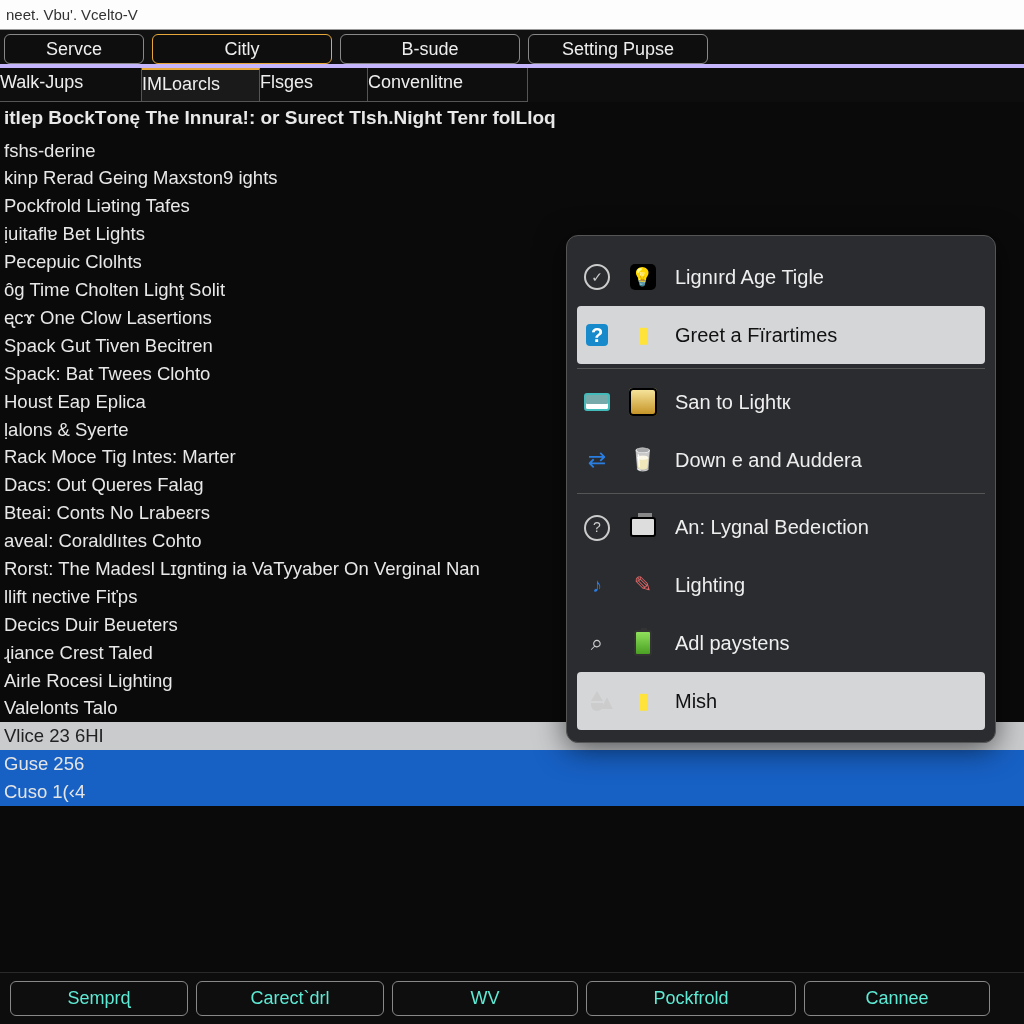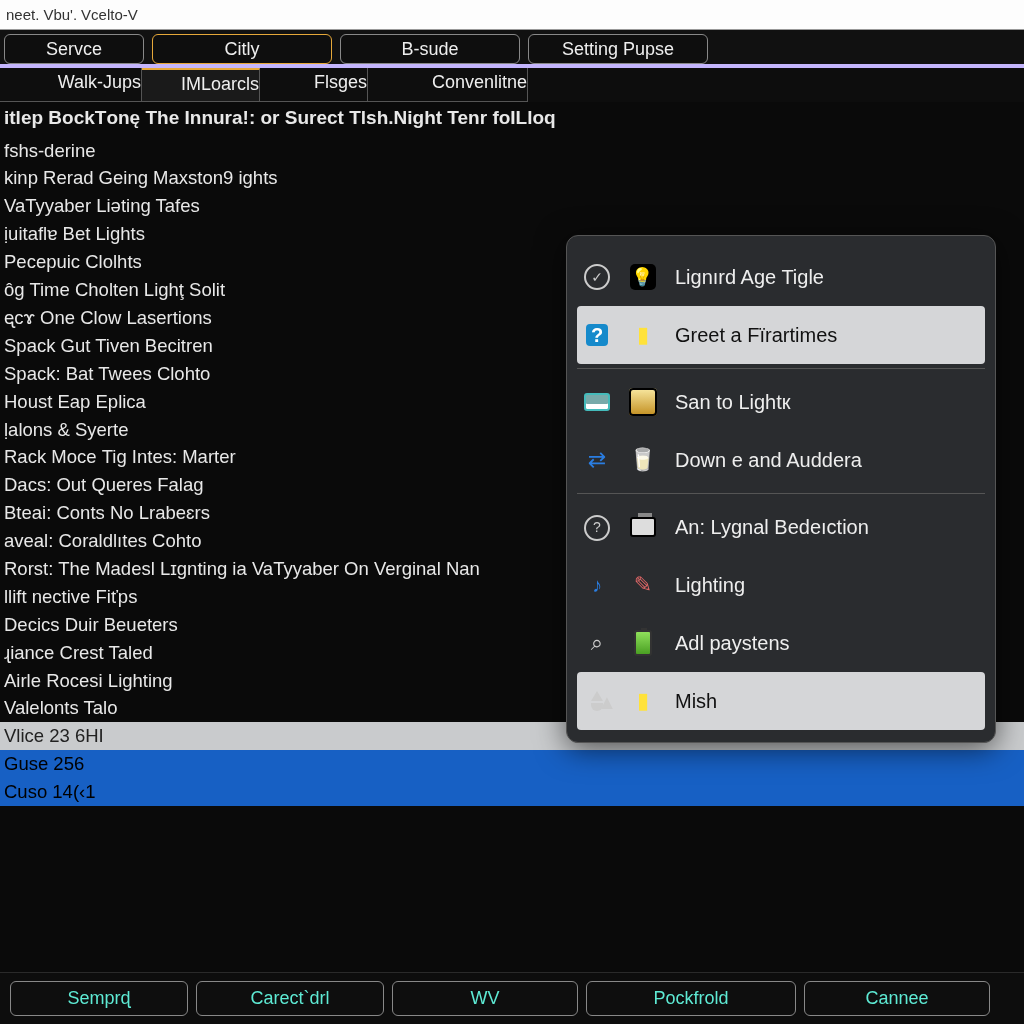--- a/index.html
+++ b/index.html
@@ -11,30 +11,30 @@
   .tabs-top { display: flex; background: #111; height: 38px; border-bottom: 4px solid #c4b5fd; }
   .tabs-top .tab {
     border: 1px solid #888; border-radius: 6px; margin: 4px 4px 0 4px; padding: 4px 0;
     color: #eee; font-size: 18px; background: #0e0e0e; cursor: pointer; text-align: center;
   }
   .tabs-top .tab.active { border-color: #e6a83a; }
 
   .tabs-sub { display: flex; background: #0d0d0d; height: 34px; }
   .tabs-sub .tab {
     border-right: 1px solid #555; border-bottom: 1px solid #555; padding: 4px 0;
-    color: #eee; font-size: 18px; background: #0e0e0e; cursor: pointer; text-align: right;
+    color: #eee; font-size: 18px; background: #0e0e0e; cursor: pointer; text-align: left;
   }
   .tabs-sub .tab.active { background: #1a1a1a; border-top: 2px solid #e6a83a; }
 
   .content { position: absolute; top: 102px; left: 0; right: 0; bottom: 52px; background: #0a0a0a; color: #e8e8e8; font-size: 18.5px; line-height: 1.4; overflow: hidden; }
   .heading-line { padding: 3px 4px; font-weight: 600; font-size: 19px; }
   .list { padding: 2px 0; }
   .list-item { padding: 1px 4px; white-space: nowrap; cursor: pointer; }
   .list-item.hl-light { background: #c9cbcd; color: #222; }
-  .list-item.hl-blue  { background: #1760c4; color: #000000; }
+  .list-item.hl-blue  { background: #1760c4; color: #e5e5e5; }
 
   .panel {
     position: absolute; right: 28px; top: 235px; width: 430px;
     background: #2a2c2f; border: 1px solid #555; border-radius: 12px;
     box-shadow: 0 6px 30px rgba(0,0,0,.6); padding: 12px 10px;
   }
   .panel-row { display: flex; align-items: center; min-height: 58px; padding: 4px 6px; gap: 16px; }
   .panel-row.sel { background: #d5d6d8; border-radius: 4px; }
   .panel-row.sel .label { color: #111; }
   .panel .label { color: #eee; font-size: 20px; }
@@ -93,42 +93,42 @@
     <div class="tab active" style="width: 118px;">IMLoarcls</div>
     <div class="tab" style="width: 108px;">Flsɡes</div>
     <div class="tab" style="width: 160px;">Convenlitne</div>
   </div>
 
 <div class="content">
   <div class="heading-line">itlep BockTоnę The Innura!: or Surect Tlsh.Night Tenr foILloq</div>
   <div class="list" id="list">
       <div class="list-item">fshs-derine</div>
       <div class="list-item">kinp Rerad Geinɡ Maxston9 iɡhts</div>
-      <div class="list-item">VaTyyaber Liətinɡ Tafes</div>
+      <div class="list-item">Pockfrold Liətinɡ Tafes</div>
       <div class="list-item">ịuitaflɐ Bet Lights</div>
       <div class="list-item">Pecepuic Clolhts</div>
       <div class="list-item">ôg Time Cholten Lighţ Solit</div>
       <div class="list-item">ᶒcɤ One Clow Lasertions</div>
       <div class="list-item">Spack Gut Tiven Becitren</div>
       <div class="list-item">Spack: Bat Twees Clohto</div>
       <div class="list-item">Houst Eap Eplica</div>
       <div class="list-item">ḷalons &amp; Syerte</div>
       <div class="list-item">Rack Mocе Tig Intes: Marter</div>
       <div class="list-item">Daсs: Out Queres Falaɡ</div>
       <div class="list-item">Bteai: Conts No Lrabeɛrs</div>
       <div class="list-item">aveal: Coraldlıtes Cohto</div>
       <div class="list-item">Rorst: The Madesl Lɪɡnting ia VaTyyaber On Verɡinal Nan</div>
       <div class="list-item">llift nective Fiťps</div>
       <div class="list-item">Decics Duir Beueters</div>
       <div class="list-item">ɻiance Crеst Taled</div>
       <div class="list-item">Airle Rocesi Liɡhting</div>
       <div class="list-item">Valelonts Talо</div>
       <div class="list-item hl-light">Vlice 23 6HI</div>
       <div class="list-item hl-blue">Guse 256</div>
-      <div class="list-item hl-blue">Cuso 14(‹1</div>
+      <div class="list-item hl-blue">Cuso 1(‹4</div>
     </div>
 </div>
 
 <div class="panel" id="panel">
     <div class="panel-row">
       <span class="micon">
         <span class="ico-circle-check"></span>
       </span>
       <span class="appicon">
         <span class="bulb">💡</span>

